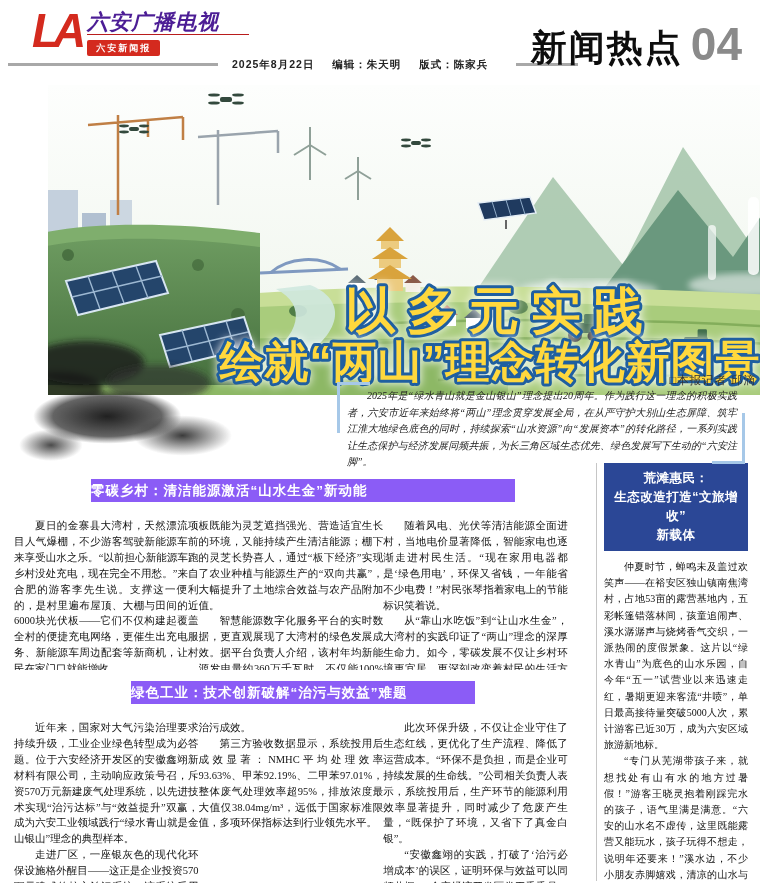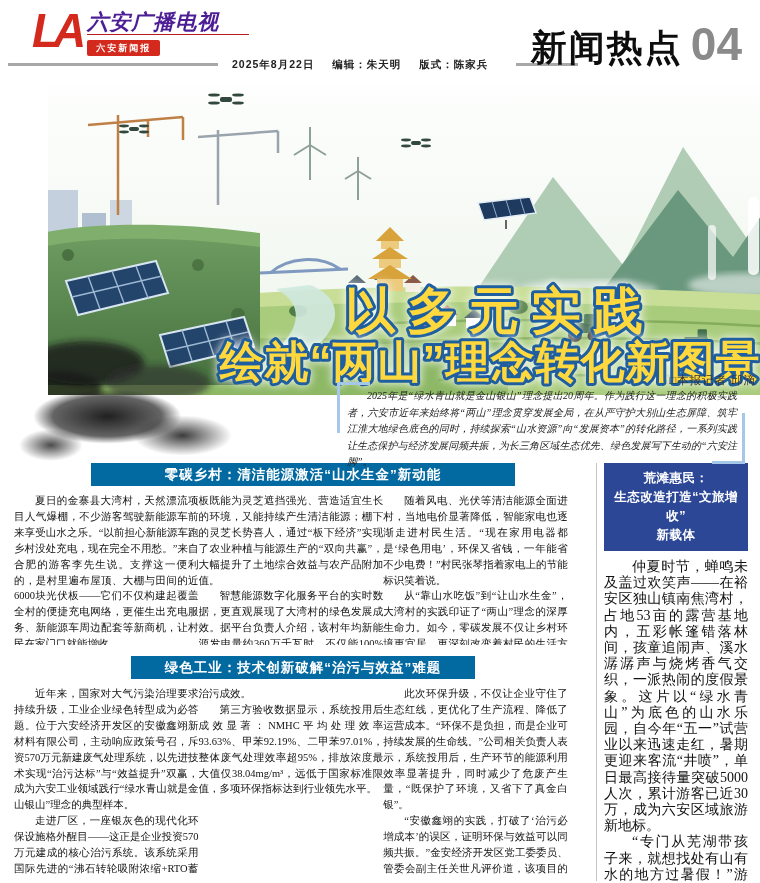--- a/index.html
+++ b/index.html
@@ -44,38 +44,38 @@
          font:italic 400 10px/16.5px "Liberation Serif",serif;color:#222;
          text-align:justify;text-indent:2em;}
   .intro-frame{position:absolute;left:337px;top:382px;width:408px;height:82px;z-index:2;}
   .intro-frame::before{content:"";position:absolute;left:0;top:0;width:30px;height:48px;
          border-left:3px solid #a6c8e8;border-top:3px solid #a6c8e8;}
   .intro-frame::after{content:"";position:absolute;right:0;bottom:0;width:30px;height:48px;
          border-right:3px solid #a6c8e8;border-bottom:3px solid #a6c8e8;}
 
   
   .main{position:absolute;left:14px;top:463px;width:578px;}
-  .bar{background:#0369a1;color:#fff;font:700 13.5px/23px "Liberation Sans",sans-serif;
-       text-align:center;letter-spacing:1px;margin:0 auto;}
+  .bar{background:#8b5cf6;color:#fff;font:700 13.5px/23px "Liberation Sans",sans-serif;
+       letter-spacing:1px;margin:16px auto;}
   .bar.s1{width:424px;}
   .bar.s2{width:344px;margin-top:11px;}
   .cols{display:flex;margin-top:7px;text-align:justify;}
   .col{width:184.6px;overflow:hidden;}
   .s1-cols .col{height:152px;}
   .s2-cols .col{height:190px;}
   .col p{margin:0;font-size:10.5px;line-height:15.9px;text-indent:2em;color:#111;}
   .col p.cont{text-indent:0;}
   .vdivider{position:absolute;left:596px;top:463px;bottom:2px;width:1px;background:#c6c6c6;}
 
   
   .sidebar{position:absolute;left:604px;top:463px;width:144px;height:420px;overflow:hidden;}
   .sidebar-bar{background:#2b4796;color:#fff;text-align:center;
                font:700 12.5px/19px "Liberation Sans",sans-serif;padding:6px 2px;letter-spacing:.5px;}
   .sidebar-body{margin-top:8px;text-align:justify;}
-  .sidebar-body p{margin:0;font-size:14px;line-height:16.2px;text-indent:2em;color:#111;}
+  .sidebar-body p{margin:0;font-size:10px;line-height:16.2px;text-indent:2em;color:#111;}
 </style>
 </head>
 <body>
 
 <div id="page">
 
   <div class="masthead">
     <div class="logo">
       <div class="logo-mark">LA</div>
       <div class="logo-text">

